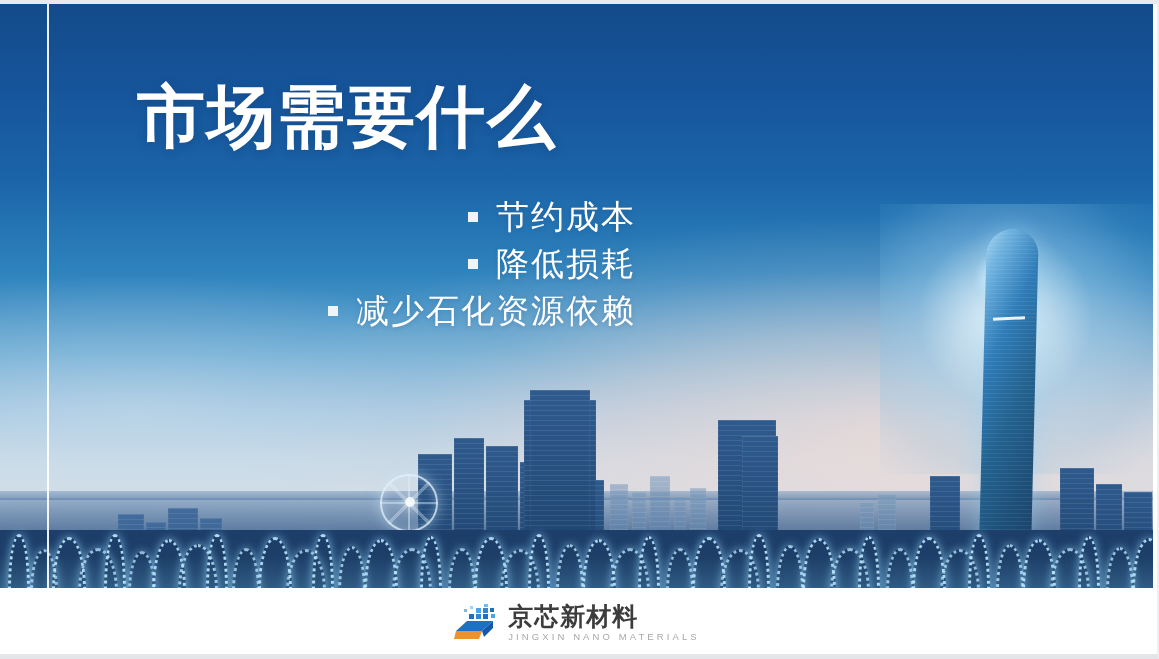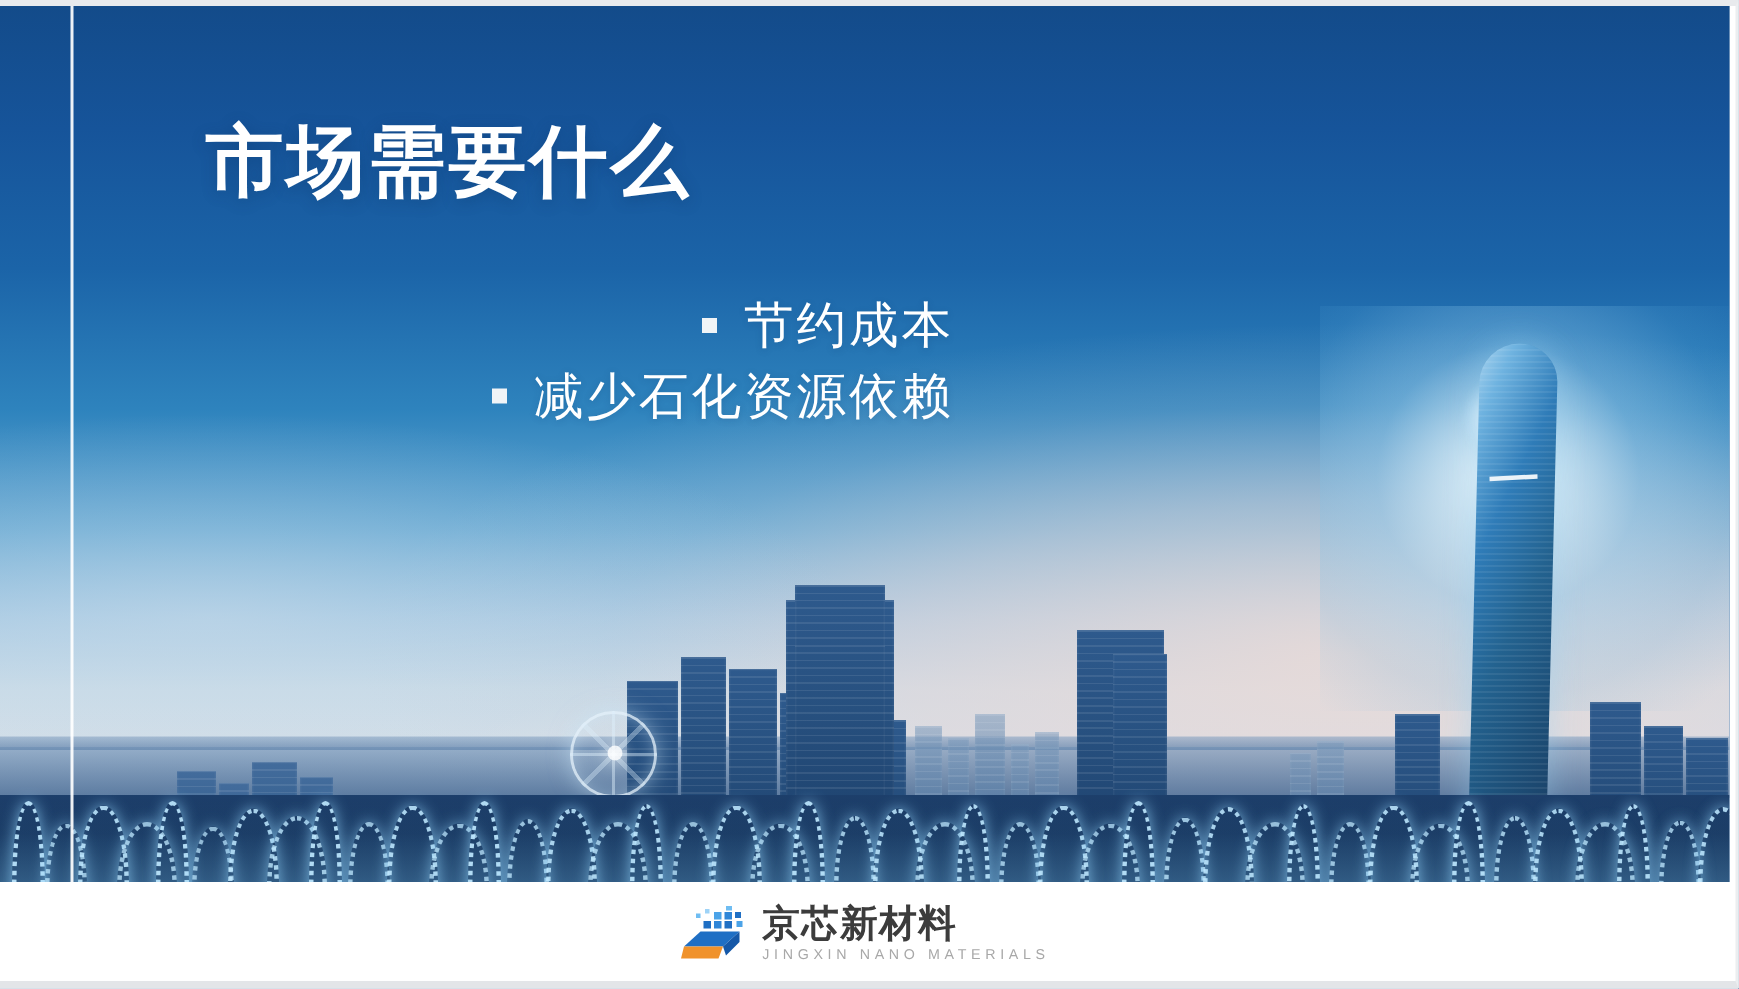--- a/index.html
+++ b/index.html
@@ -196,21 +196,21 @@
   }
   .glow-haze {
     position:absolute; left:0; bottom:0; width:1153px; height:54px;
     background:linear-gradient(to top, rgba(120,200,255,0.30), rgba(90,175,240,0.06) 60%, rgba(0,0,0,0) 100%);
   }
 
   
   .title {
     position:absolute;
     left:137px; top:78px;
-    font-size:52px;
+    font-size:68px;
     font-weight:bold;
     color:#ffffff;
     letter-spacing:2px;
     line-height:1;
     text-shadow:0 2px 10px rgba(10,48,92,0.30);
     white-space:nowrap;
   }
   .bullets {
     position:absolute;
     left:328px; top:189px;
@@ -374,20 +374,24 @@
 
     <div class="title">市场需要什么</div>
 
     <ul class="bullets">
       <li class="bullet-row">
         <span class="bullet-mark"></span>
         <span class="bullet-text">节约成本</span>
       </li>
       <li class="bullet-row">
         <span class="bullet-mark"></span>
+        <span class="bullet-text">降低损耗</span>
+      </li>
+      <li class="bullet-row">
+        <span class="bullet-mark"></span>
         <span class="bullet-text">减少石化资源依赖</span>
       </li>
     </ul>
   </div>
 
   <div class="footer">
     <div class="logo">
       <div class="logo-mark">
         <svg width="46" height="38" viewBox="0 0 46 38" xmlns="http://www.w3.org/2000/svg">
 

